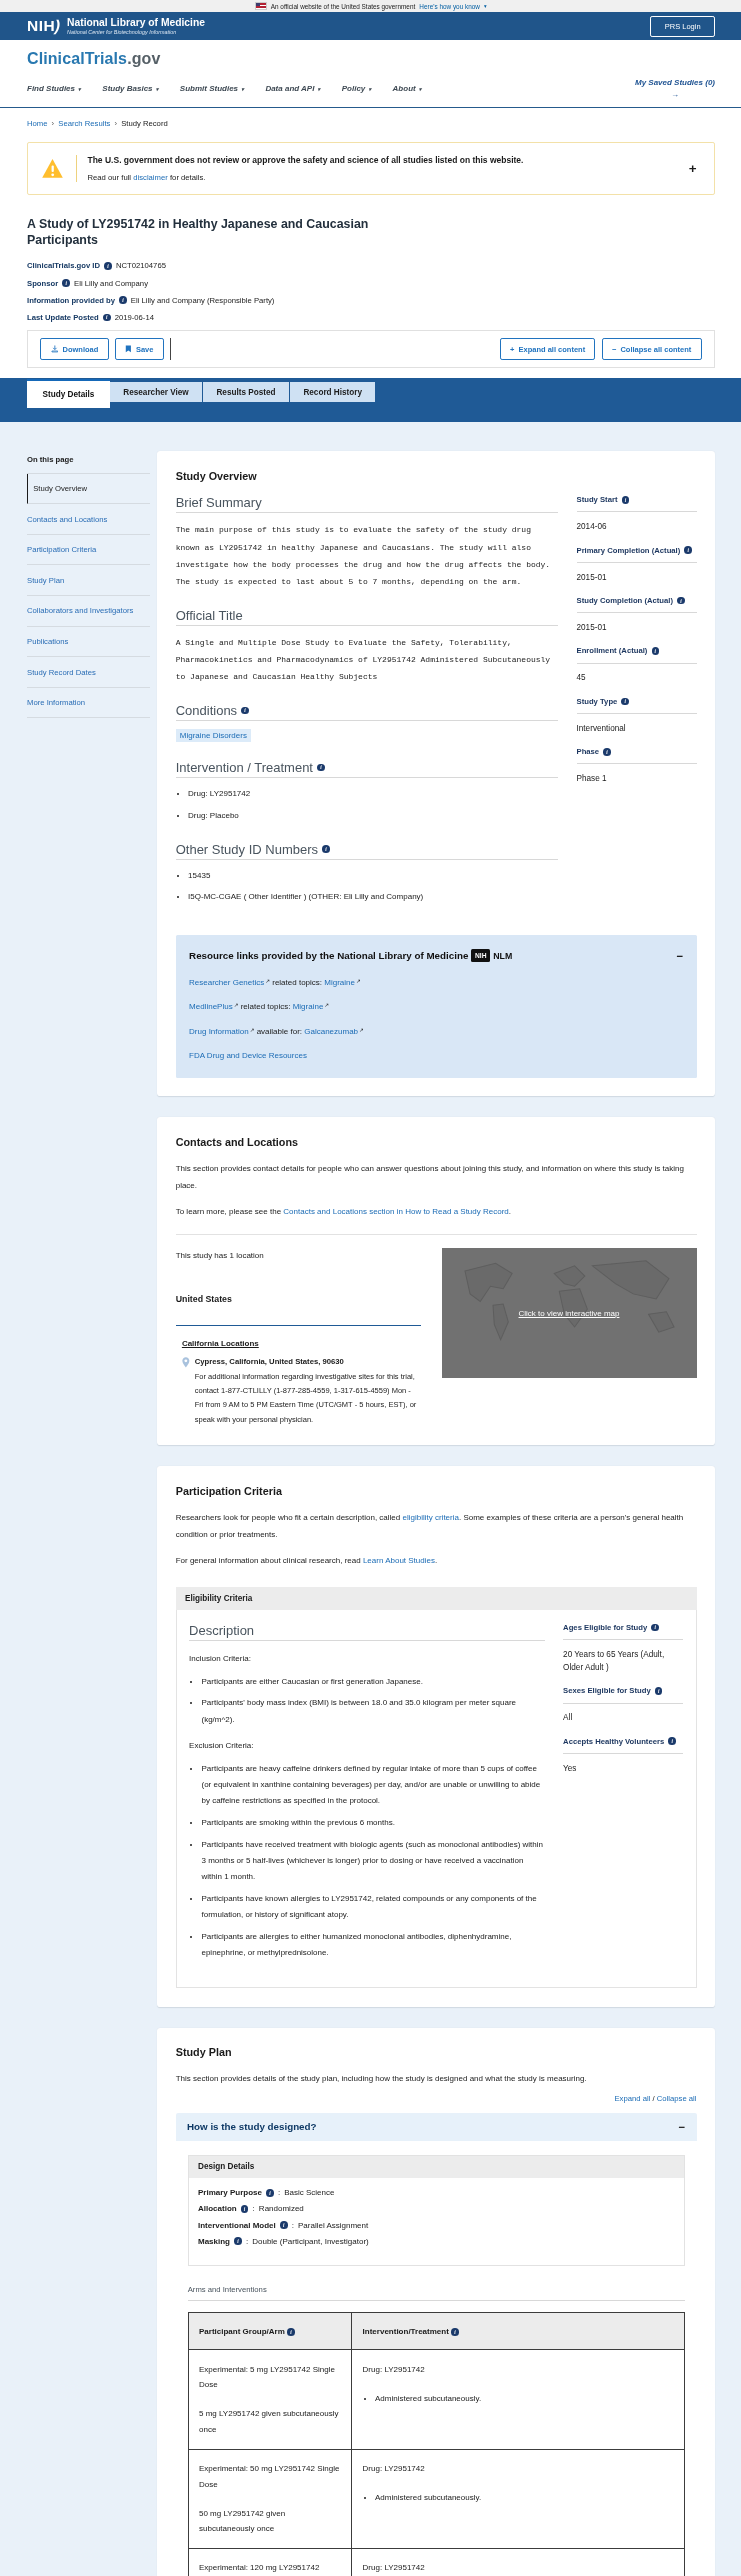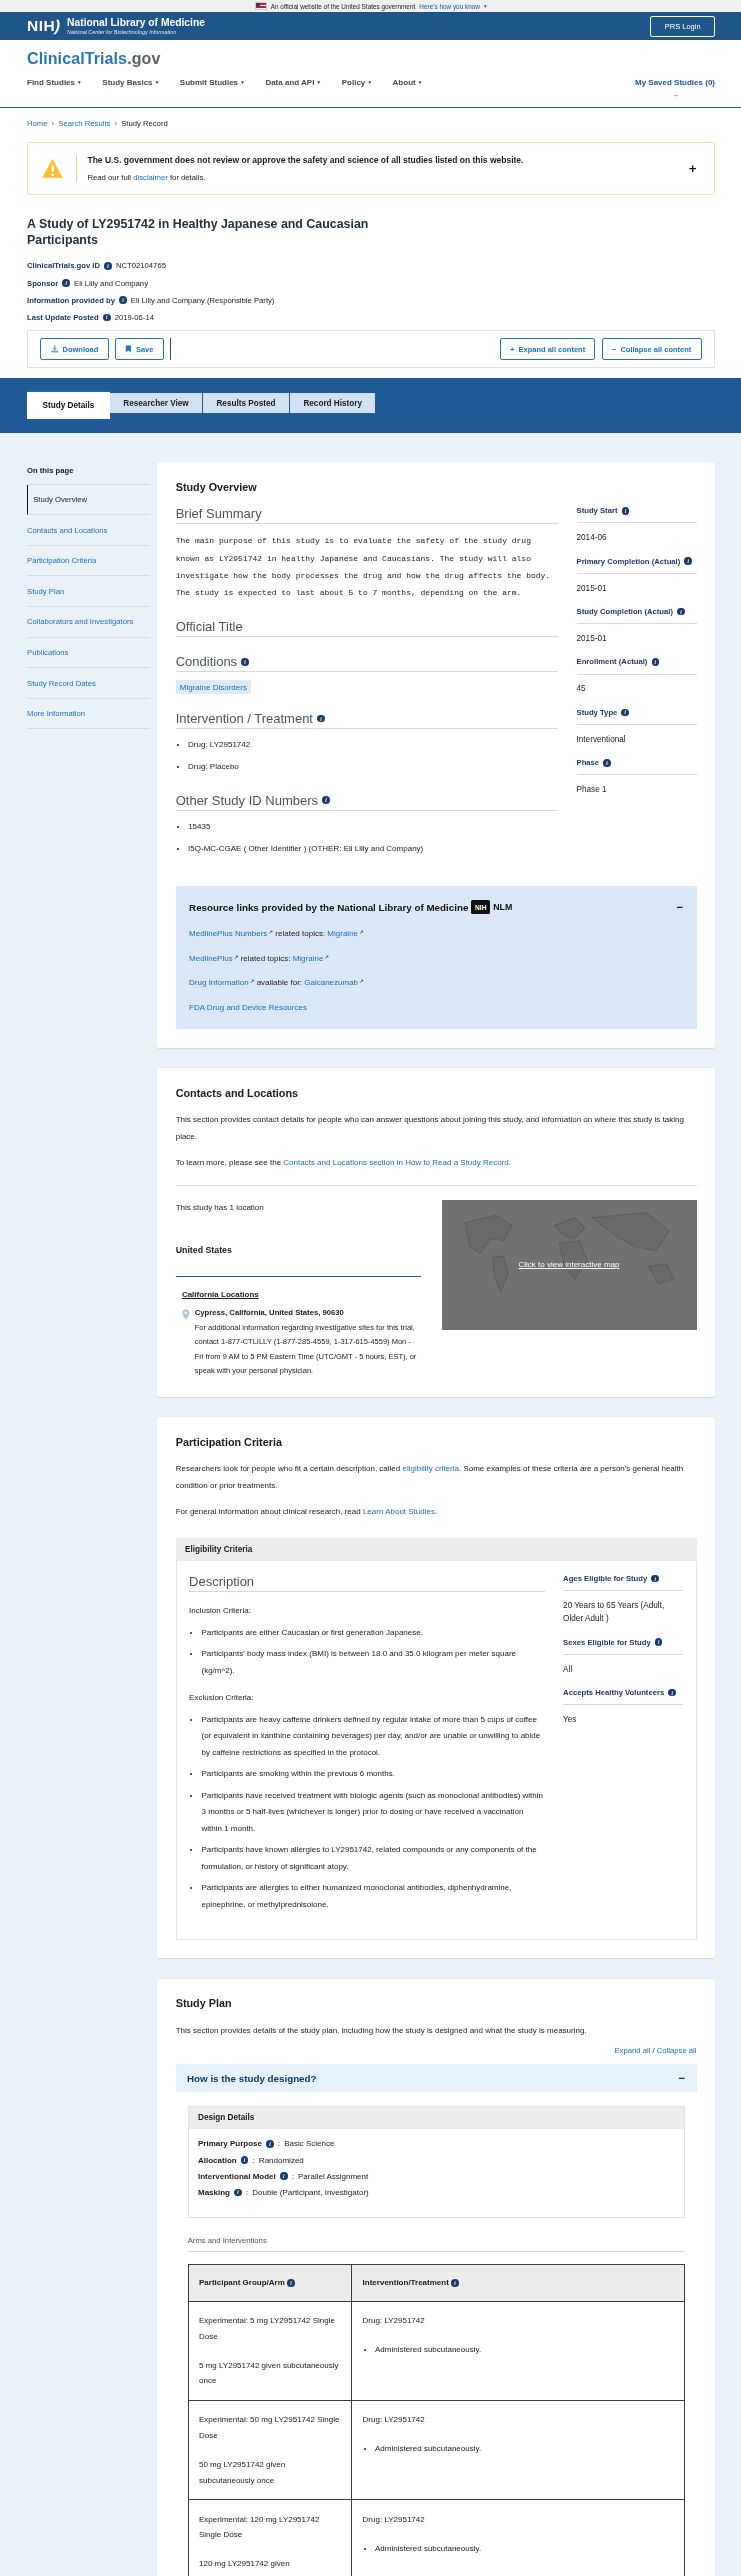--- a/index.html
+++ b/index.html
@@ -16,21 +16,21 @@
   .nih-swoosh{font-weight:bold;transform:skewX(-12deg);display:inline-block;}
   .nih-text{margin-left:6.2px;line-height:1.15;}
   .nih-text .t1{font-size:10.3px;font-weight:bold;}
   .nih-text .t2{font-size:5.4px;font-style:italic;color:#dbe6f2;}
   .prs-btn{margin-left:auto;border:0.5px solid #fff;color:#fff;background:transparent;border-radius:2.1px;padding:5.2px 13.4px;font-size:7.5px;font-family:inherit;cursor:pointer;}
   
   .site-head{padding:9.3px 27px 0 27px;border-bottom:1.5px solid #255a8c;}
   .ct-logo{font-size:16px;font-weight:bold;letter-spacing:0.1px;}
   .ct-logo .p1{color:#2878b0;}
   .ct-logo .p2{color:#566067;}
-  .nav-row{display:flex;align-items:flex-start;gap:21.6px;margin-top:10.3px;padding-bottom:8.2px;font-size:8px;font-weight:bold;color:#3f4a54;}
+  .nav-row{display:flex;align-items:center;gap:21.6px;margin-top:10.3px;padding-bottom:8.2px;font-size:8px;font-weight:bold;color:#3f4a54;font-style:italic;}
   .nav-item{display:flex;align-items:center;gap:3.1px;cursor:pointer;}
   .nav-item .chev{color:#3f4a54;}
   .saved{margin-left:auto;color:#205493;font-weight:bold;display:flex;align-items:center;gap:3.1px;cursor:pointer;flex-direction:column;}
   
   .crumbs{padding:10.3px 27px;font-size:7.7px;display:flex;gap:4.1px;align-items:center;}
   .crumbs .sep{color:#5a5a5a;}
   .crumbs .cur{color:#1b1b1b;}
   
   .alert{margin:4.1px 27px 0 27px;border:0.5px solid #f3e1a8;border-radius:2.1px;background:#fff;display:flex;align-items:center;padding:12.4px 13.4px;gap:11.3px;}
   .alert-sep{width:0.5px;align-self:stretch;background:#eed27e;}
@@ -46,21 +46,21 @@
   .meta-label{font-weight:bold;color:#173a64;}
   .ii{display:inline-flex;width:7.7px;height:7.7px;border-radius:50%;background:#1b3a6b;color:#fff;font-size:5.2px;font-weight:bold;align-items:center;justify-content:center;flex:0 0 auto;cursor:pointer;}
   .ii::after{content:"i";font-style:italic;font-family:"Liberation Serif",serif;}
   
   .action-bar{margin:8.2px 27px 0 27px;border:0.5px solid #e0e0e0;display:flex;align-items:center;padding:7.2px 12.4px;gap:6.2px;}
   .obtn{display:inline-flex;align-items:center;gap:4.1px;border:0.5px solid #2073bf;color:#2073bf;background:#fff;border-radius:2.1px;padding:5.2px 9.3px;font-size:7.5px;font-weight:bold;font-family:inherit;cursor:pointer;}
   .obtn svg{display:block;}
   .vdiv{width:0.5px;height:21.6px;background:#444;}
   .right-group{margin-left:auto;display:flex;gap:6.2px;}
   
-  .tabs-band{background:#1f5a96;height:40px;display:flex;align-items:flex-start;padding:15px 0 0 27px;margin-top:10.3px;}
+  .tabs-band{background:#1f5a96;height:40px;display:flex;align-items:flex-start;padding:4px 0 0 27px;margin-top:10.3px;}
   .tab{box-sizing:border-box;font-size:8.2px;display:flex;align-items:center;cursor:pointer;}
   .tab.active{background:#fff;border-top:2.6px solid #1568b8;height:29px;margin-top:-3.1px;padding:0 15.5px;font-weight:bold;color:#111;position:relative;z-index:2;}
   .tab.idle{background:#cfe1f3;height:19.6px;padding:0 13.4px;margin-right:1px;color:#1d1d1d;font-weight:600;}
   
   .page-bg{background:#e9f1f9;padding:29px 27px 46px 27px;}
   .layout{display:flex;gap:7.2px;align-items:flex-start;}
   .sidebar{width:123px;flex:0 0 auto;padding-top:4.1px;}
   .sb-title{font-size:7.7px;font-weight:bold;padding-bottom:8.2px;border-bottom:0.5px solid #d5dbe1;}
   .sb-item{font-size:7.7px;padding:10.3px 0;border-bottom:0.5px solid #d5dbe1;}
   .sb-item a{text-decoration:none;color:#2a6db5;}
@@ -280,20 +280,21 @@
 
   <div class="main-col">
 
     <div class="card">
       <h2>Study Overview</h2>
       <div class="ov-grid">
         <div class="ov-left">
           <div class="flabel">Brief Summary</div>
           <p class="fval">The main purpose of this study is to evaluate the safety of the study drug known as LY2951742 in healthy Japanese and Caucasians. The study will also investigate how the body processes the drug and how the drug affects the body. The study is expected to last about 5 to 7 months, depending on the arm.</p>
           <div class="flabel">Official Title</div>
+          <p class="fval">A Single and Multiple Dose Study to Evaluate the Safety, Tolerability, Pharmacokinetics and Pharmacodynamics of LY2951742 Administered Subcutaneously to Japanese and Caucasian Healthy Subjects</p>
           <div class="flabel">
                 <span>Conditions</span>
                 <span class="ii"></span>
               </div>
           <a class="chip">Migraine Disorders</a>
           <div class="flabel">
                 <span>Intervention / Treatment</span>
                 <span class="ii"></span>
               </div>
           <ul class="blist">
@@ -358,21 +359,21 @@
       <div class="resource">
         <div class="res-head">
           <span class="res-title">Resource links provided by the National Library of Medicine</span>
           <span class="nihnlm">
             <span class="nih-box">NIH</span>
             <span class="nlm-txt">NLM</span>
           </span>
           <span class="res-min">−</span>
         </div>
         <div class="res-row">
-          <a>MedlinePlus Numbers</a><span class="ext">↗</span><span> related topics: </span><a>Migraine</a><span class="ext">↗</span>
+          <a>Researcher Genetics</a><span class="ext">↗</span><span> related topics: </span><a>Migraine</a><span class="ext">↗</span>
         </div>
         <div class="res-row">
           <a>MedlinePlus</a><span class="ext">↗</span><span> related topics: </span><a>Migraine</a><span class="ext">↗</span>
         </div>
         <div class="res-row">
           <a>Drug Information</a><span class="ext">↗</span><span> available for: </span><a>Galcanezumab</a><span class="ext">↗</span>
         </div>
         <div class="res-row">
           <a>FDA Drug and Device Resources</a>
         </div>

